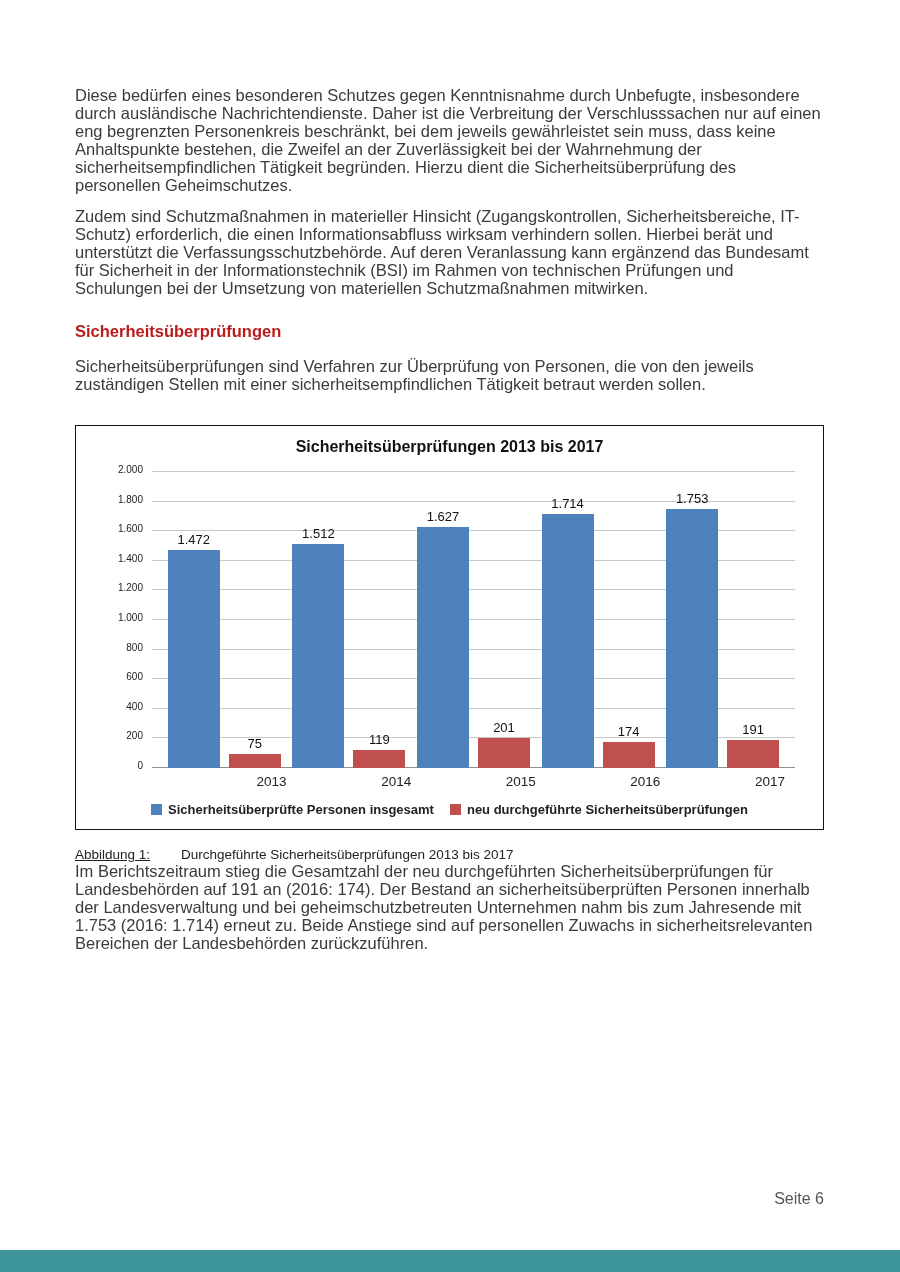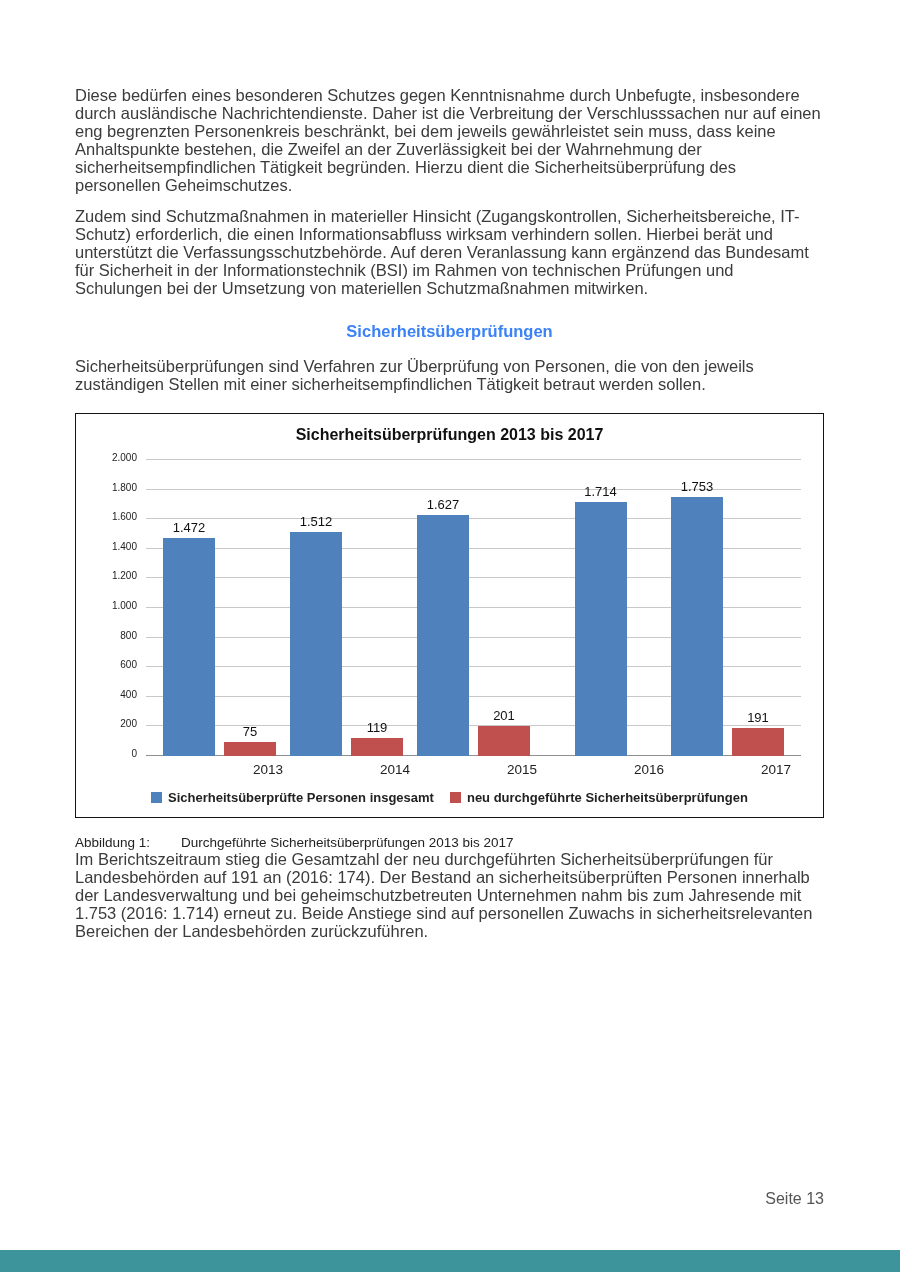--- a/index.html
+++ b/index.html
@@ -17,30 +17,29 @@
 
   p.body-text {
     font-size: 16.5px;
     line-height: 18px;
     margin: 0 0 13px 0;
     text-align: left;
   }
   .section-heading {
     font-size: 16.5px;
     font-weight: 700;
-    color: #3b82f6;
+    color: #b91c1c;
     margin: 25px 0 16px 0;
-    text-align: center;
   }
 
   
   .chart-box {
     border: 1.5px solid #141414;
-    margin-top: 20px;
-    padding: 12px 16px 12px;
+    margin-top: 32px;
+    padding: 12px 22px 12px;
     background: #fff;
   }
   .chart-title {
     text-align: center;
     font-size: 16px;
     font-weight: 700;
     color: #111;
   }
   .plot {
     position: relative;
@@ -117,21 +116,21 @@
   }
   .swatch { width: 11px; height: 11px; display: inline-block; flex: none; }
 
   
   .caption {
     display: flex;
     font-size: 13.5px;
     color: #222;
     margin: 17px 0 0 0;
   }
-  .caption-label { width: 106px; flex: none; }
+  .caption-label { width: 106px; flex: none; text-decoration: underline; }
   .after-caption { margin-top: 26px; }
   .page-number {
     position: absolute;
     right: 76px;
     bottom: 64px;
     font-size: 16px;
     color: #555;
   }
   .accent-bar {
     position: absolute;
@@ -217,20 +216,24 @@
             </div>
             <div class="bar-wrap">
               <div class="bar-label">201</div>
               <div class="bar" style="height: 10.05%; background: rgb(192, 80, 77);"></div>
             </div>
           </div>
           <div class="bar-group">
             <div class="bar-wrap">
               <div class="bar-label">1.714</div>
               <div class="bar" style="height: 85.7%; background: rgb(79, 129, 189);"></div>
+            </div>
+            <div class="bar-wrap">
+              <div class="bar-label">174</div>
+              <div class="bar" style="height: 8.7%; background: rgb(192, 80, 77);"></div>
             </div>
           </div>
           <div class="bar-group">
             <div class="bar-wrap">
               <div class="bar-label">1.753</div>
               <div class="bar" style="height: 87.65%; background: rgb(79, 129, 189);"></div>
             </div>
             <div class="bar-wrap">
               <div class="bar-label">191</div>
               <div class="bar" style="height: 9.55%; background: rgb(192, 80, 77);"></div>
@@ -259,14 +262,14 @@
 
   <div class="caption">
     <span class="caption-label">Abbildung 1:</span>
     <span class="caption-text">Durchgeführte Sicherheitsüberprüfungen 2013 bis 2017</span>
   </div>
 
   <p class="body-text after-caption">Im Berichtszeitraum stieg die Gesamtzahl der neu durchgeführten Sicherheitsüberprüfungen für Landesbehörden auf 191 an (2016: 174). Der Bestand an sicherheitsüberprüften Personen innerhalb der Landesverwaltung und bei geheimschutzbetreuten Unternehmen nahm bis zum Jahresende mit 1.753 (2016: 1.714) erneut zu. Beide Anstiege sind auf personellen Zuwachs in sicherheitsrelevanten Bereichen der Landesbehörden zurückzuführen.</p>
 
 </div>
 
-<div class="page-number">Seite 13</div>
+<div class="page-number">Seite 6</div>
 <div class="accent-bar"></div>
 
 </body></html>

